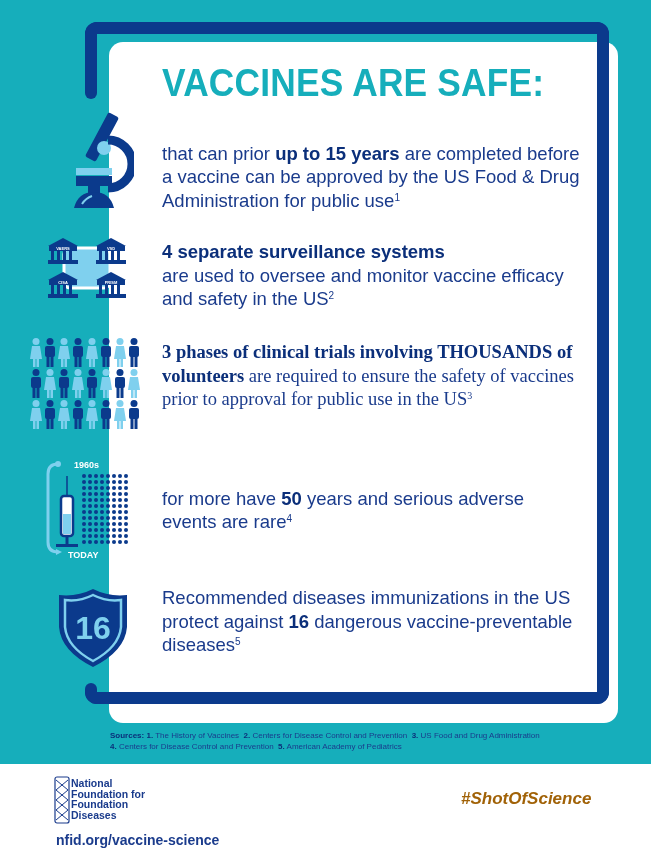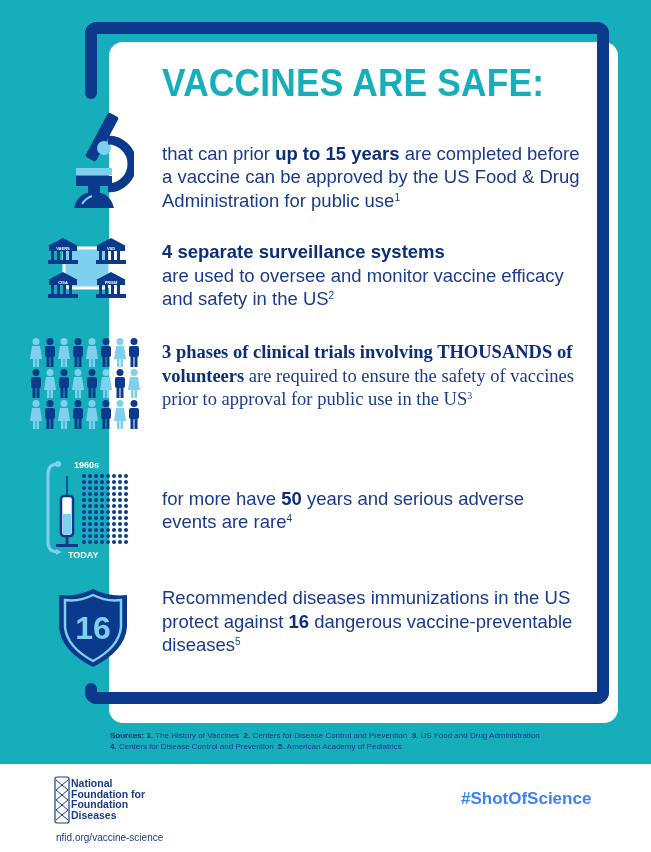--- a/index.html
+++ b/index.html
@@ -23,22 +23,22 @@
   .b3 { top: 341px; width: 420px; font-family: Liberation Serif, serif; }
   .b4 { top: 463px; width: 420px; }
   .b5 { top: 586px; width: 420px; }
 
   .icon { position: absolute; }
   .sources { position: absolute; left: 110px; top: 731px; font-size: 8px; line-height: 10.5px; color: #1a3b8c; width: 510px; }
   .sources b { font-weight: bold; color: #0b2f7a; }
 
   .logo { position: absolute; left: 54px; top: 776px; }
   .logo-text { position: absolute; left: 71px; top: 756px; font-size: 10.5px; line-height: 10.5px; color: #1a3b8c; font-weight: bold; margin-top: 22px; }
-  .url { position: absolute; left: 56px; top: 832px; font-size: 10px; color: #1a3b8c; font-weight: normal; }
-  .hashtag { position: absolute; left: 461px; top: 789px; font-size: 17px; font-weight: bold; color: #3b82f6; }
+  .url { position: absolute; left: 56px; top: 832px; font-size: 14px; color: #1a3b8c; font-weight: bold; }
+  .hashtag { position: absolute; left: 461px; top: 789px; font-size: 17px; font-weight: bold; color: #a16207; font-style: italic; }
 </style>
 </head>
 <body>
 
 <div class="teal-bg"></div>
 <div class="card"></div>
 <div class="frame-top"></div>
 <div class="frame-right"></div>
 <div class="frame-left-top"></div>
 <div class="frame-bottom"></div>

